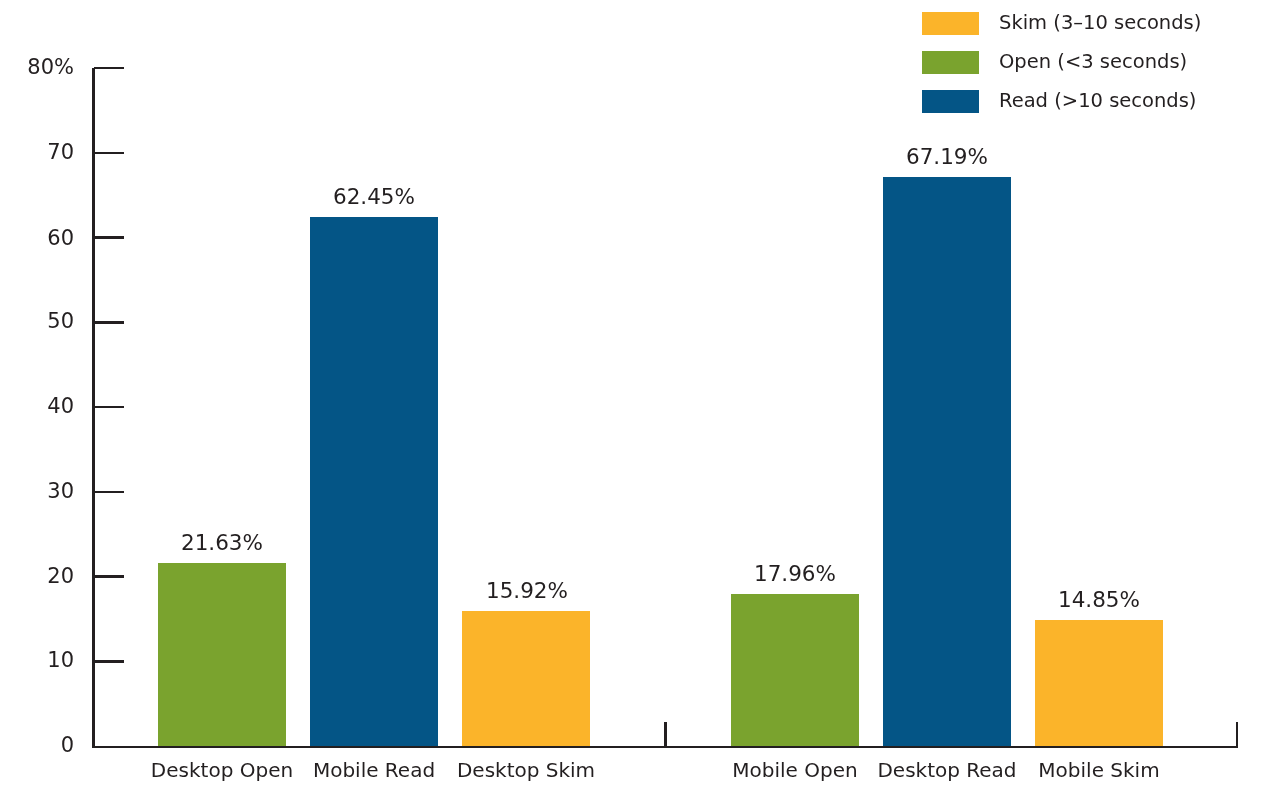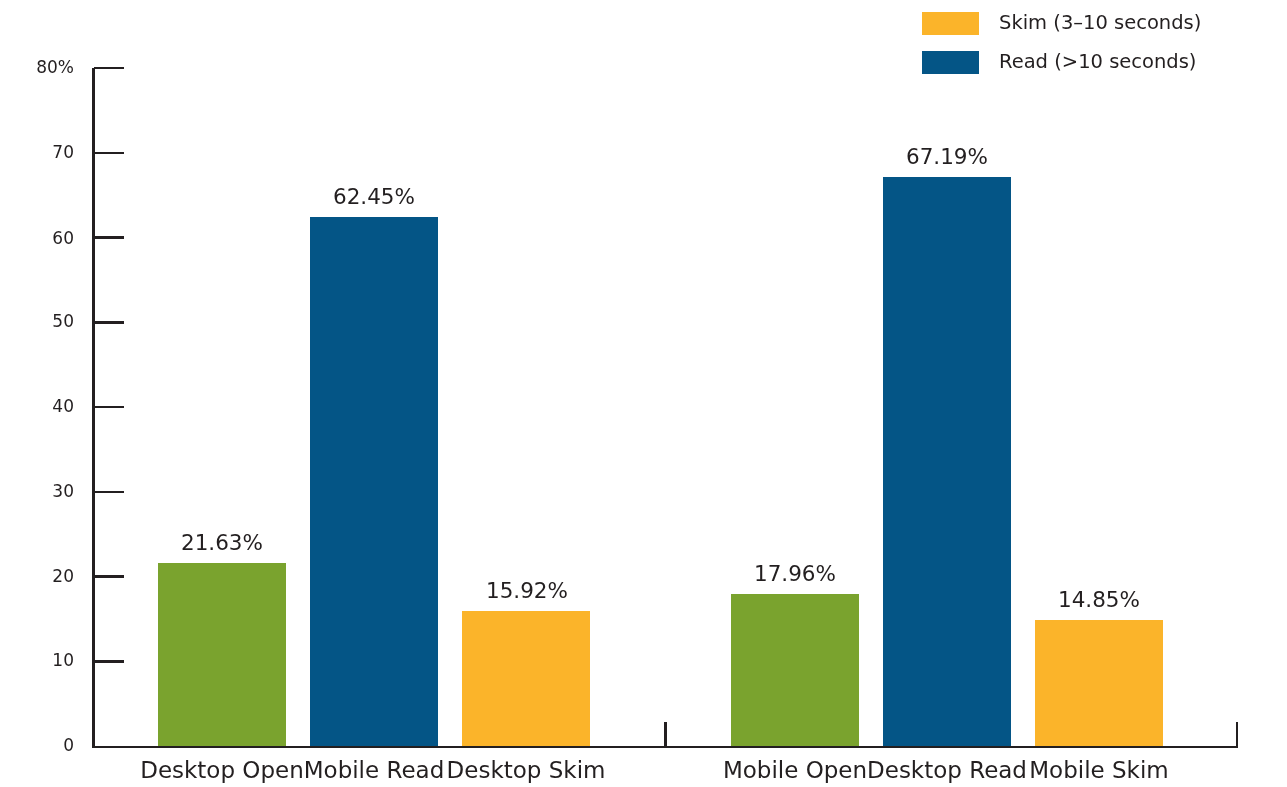--- a/index.html
+++ b/index.html
@@ -72,21 +72,21 @@
   .tick {
     position: absolute;
     background: #231f20;
     height: 2.5px;
     width: 30px;
     left: 94px;
   }
   .tick-label {
     position: absolute;
     right: 1213px;
-    font-size: 17px;
+    font-size: 21px;
     line-height: 21px;
     text-align: right;
     color: #231f20;
     white-space: nowrap;
   }
   .sep-tick {
     position: absolute;
     background: #231f20;
     width: 2.5px;
     height: 24px;
@@ -111,36 +111,40 @@
     position: absolute;
     font-size: 21.5px;
     line-height: 22px;
     color: #231f20;
     text-align: center;
     white-space: nowrap;
   }
   .cat-label {
     position: absolute;
     top: 759px;
-    font-size: 23px;
+    font-size: 20px;
     line-height: 22px;
     color: #231f20;
     text-align: center;
     white-space: nowrap;
   }
 </style>
 </head>
 <body>
 
 <div id="chart-root">
 
   <div class="legend">
     <div class="legend-item">
       <span class="legend-swatch" style="background: rgb(251, 180, 42);"></span>
       <span class="legend-label">Skim (3–10 seconds)</span>
+    </div>
+    <div class="legend-item">
+      <span class="legend-swatch" style="background: rgb(122, 163, 46);"></span>
+      <span class="legend-label">Open (&lt;3 seconds)</span>
     </div>
     <div class="legend-item">
       <span class="legend-swatch" style="background: rgb(4, 85, 134);"></span>
       <span class="legend-label">Read (&gt;10 seconds)</span>
     </div>
   </div>
 
   <div class="plot">
     <div class="axis-line y-axis"></div>
     <div class="axis-line x-axis"></div>

